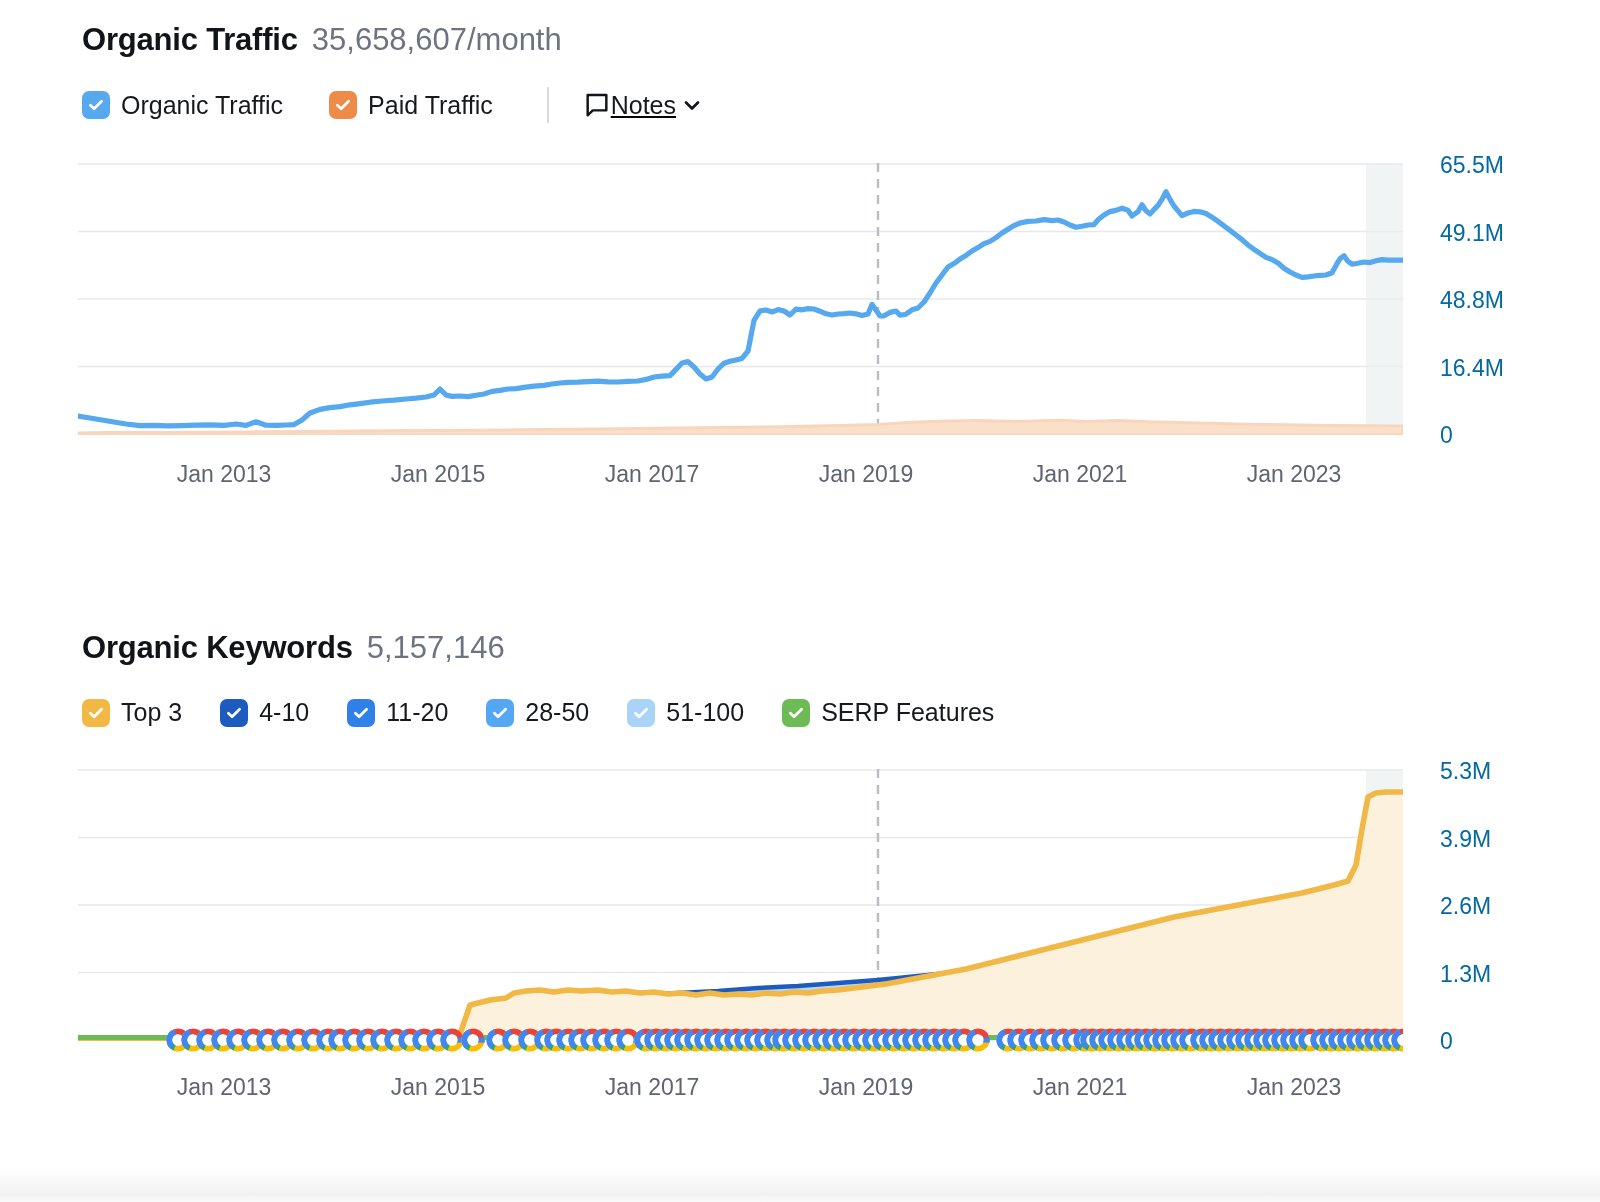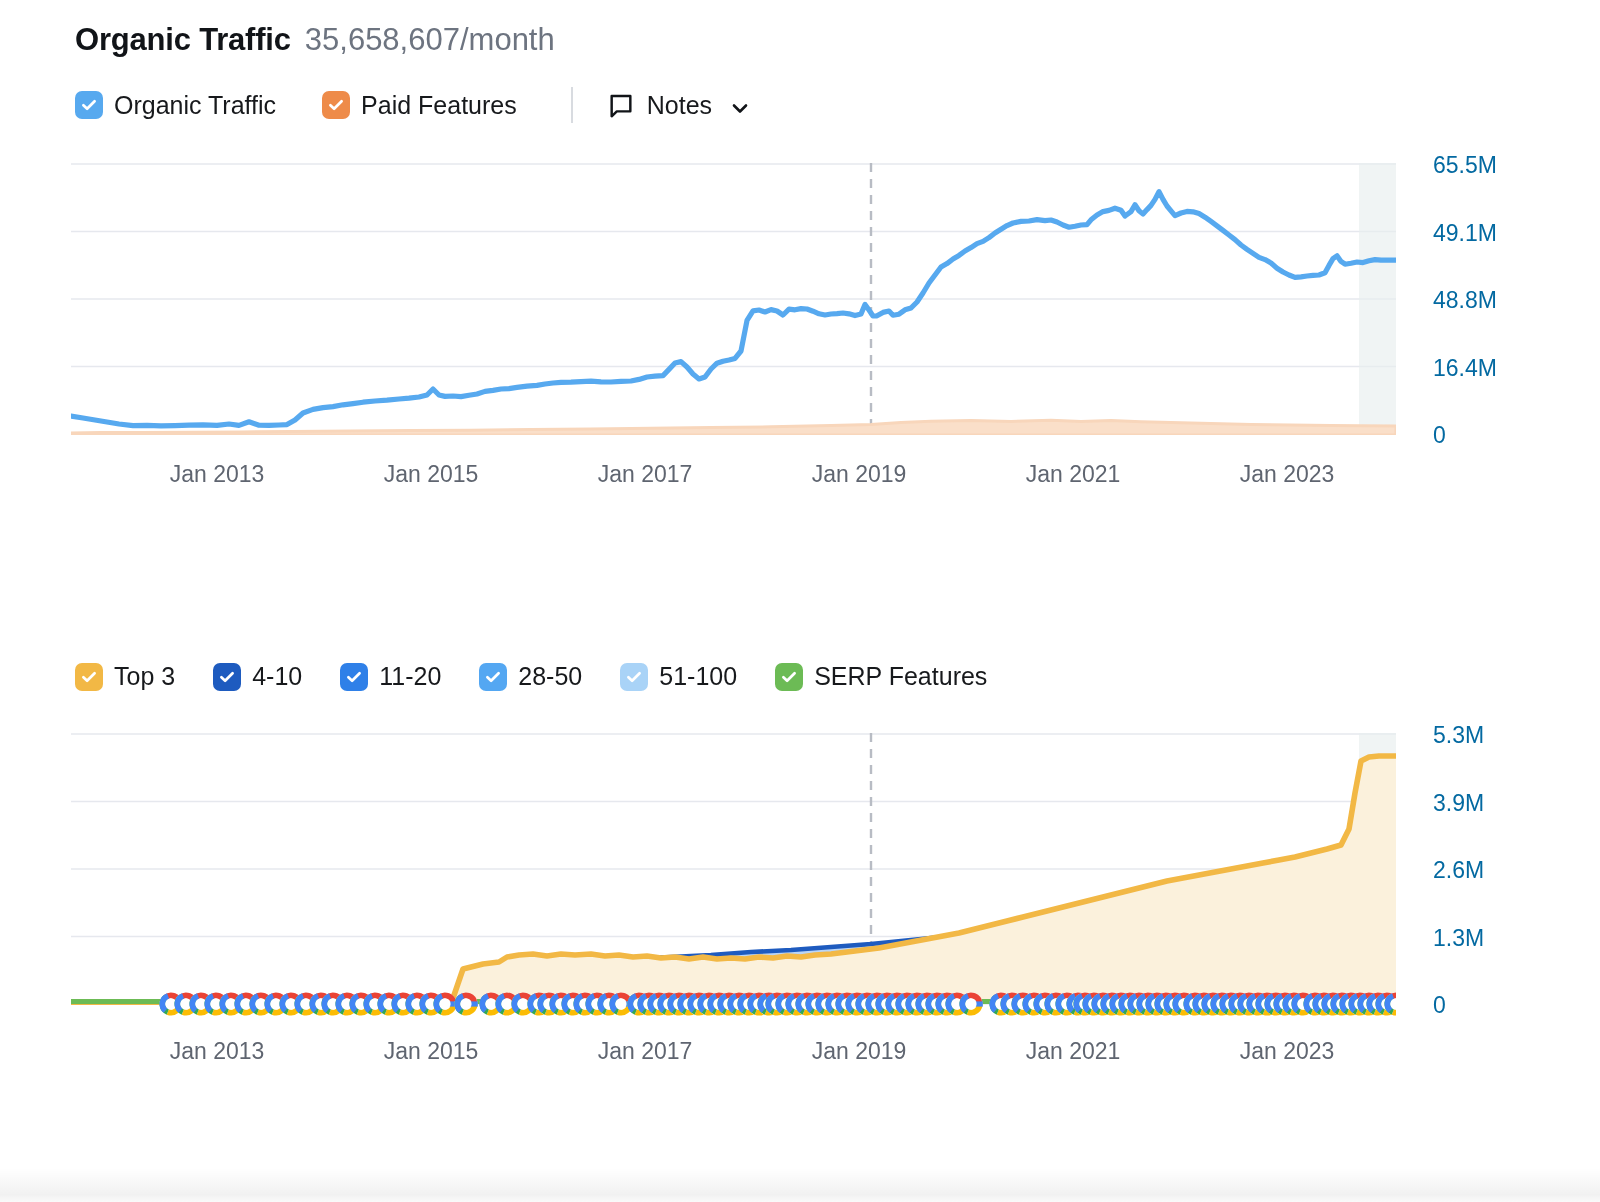--- a/index.html
+++ b/index.html
@@ -6,41 +6,41 @@
   html, body { margin:0; padding:0; }
   body {
     width:1600px; height:1202px;
     background:#ffffff;
     font-family:"Liberation Sans", sans-serif;
     overflow:hidden;
     position:relative;
   }
 
   
-  .section { position:absolute; left:9px; width:1528px; }
+  .section { position:absolute; left:16px; width:1528px; }
   .sec-head { display:flex; align-items:baseline; gap:14px; }
   .sec-title {
     font-size:31px; font-weight:bold; color:#111418; letter-spacing:-0.2px;
   }
   .sec-value { font-size:31px; color:#6d7480; font-weight:400; letter-spacing:0px; }
 
   
   .legend { display:flex; align-items:center; gap:0px; }
   .legend-item { display:flex; align-items:center; gap:11px; margin-right:46px; cursor:pointer; }
   .legend-item.kw { margin-right:38px; }
   .cb {
     width:28px; height:28px; border-radius:7px;
     display:flex; align-items:center; justify-content:center; flex:0 0 auto;
   }
   .cb svg { display:block; }
   .legend-label { font-size:25px; color:#17191c; white-space:nowrap; }
   .legend-label.kw { font-size:25px; }
   .divider { width:2px; height:36px; background:#d8dbe0; margin:0 34px 0 0; }
 
-  .notes-btn { display:flex; align-items:flex-end; gap:12px; cursor:pointer; }
+  .notes-btn { display:flex; align-items:center; cursor:pointer;text-decoration:underline; }
   .notes-label { font-size:25px; color:#17191c; }
 
   
   .chart-wrap { position:relative; }
   .plot { position:absolute; }
   .plot svg { display:block; }
   .ylabels { position:absolute; }
   .ylab { position:absolute; font-size:23px; color:#0369a1; white-space:nowrap; }
   .xlabels { position:absolute; width:100%; }
   .xlab { position:absolute; font-size:23px; color:#5f6570; transform:translateX(-50%); white-space:nowrap; }
@@ -71,21 +71,21 @@
       </span>
       <span class="legend-label">Organic Traffic</span>
     </div>
 
     <div class="legend-item">
       <span class="cb" style="background:#ee8b49;">
         <svg width="18" height="18" viewBox="0 0 18 18">
           <path d="M3.4 9.3 L7.1 12.8 L14.6 5.2" fill="none" stroke="#fff" stroke-width="2.7" stroke-linecap="round" stroke-linejoin="round"></path>
         </svg>
       </span>
-      <span class="legend-label">Paid Features</span>
+      <span class="legend-label">Paid Traffic</span>
     </div>
 
     <span class="divider" style="margin-left:8px;"></span>
 
     <div class="notes-btn">
       <svg width="28" height="28" viewBox="0 0 24 24">
         <path d="M4 3.4 h16 v13.2 h-11.6 l-4.4 4.2 z" fill="none" stroke="#111418" stroke-width="2.1" stroke-linejoin="round"></path>
       </svg>
       <span class="notes-label">Notes</span>
       <svg width="24" height="24" viewBox="0 0 24 24" style="margin-left:4px;">
@@ -130,20 +130,24 @@
       <span class="xlab" style="left:636px;">Jan 2017</span>
       <span class="xlab" style="left:850px;">Jan 2019</span>
       <span class="xlab" style="left:1064px;">Jan 2021</span>
       <span class="xlab" style="left:1278px;">Jan 2023</span>
     </div>
   </div>
 </div>
 
 <div class="section" style="top:630px;">
 
+  <div class="sec-head" style="padding-left:66px;">
+    <span class="sec-title">Organic Keywords</span>
+    <span class="sec-value">5,157,146</span>
+  </div>
 
   <div class="legend" style="padding-left:66px; margin-top:32px;">
 
     <div class="legend-item kw">
       <span class="cb" style="background:#f2b845;">
         <svg width="18" height="18" viewBox="0 0 18 18">
           <path d="M3.4 9.3 L7.1 12.8 L14.6 5.2" fill="none" stroke="#fff" stroke-width="2.7" stroke-linecap="round" stroke-linejoin="round"></path>
         </svg>
       </span>
       <span class="legend-label kw">Top 3</span>

